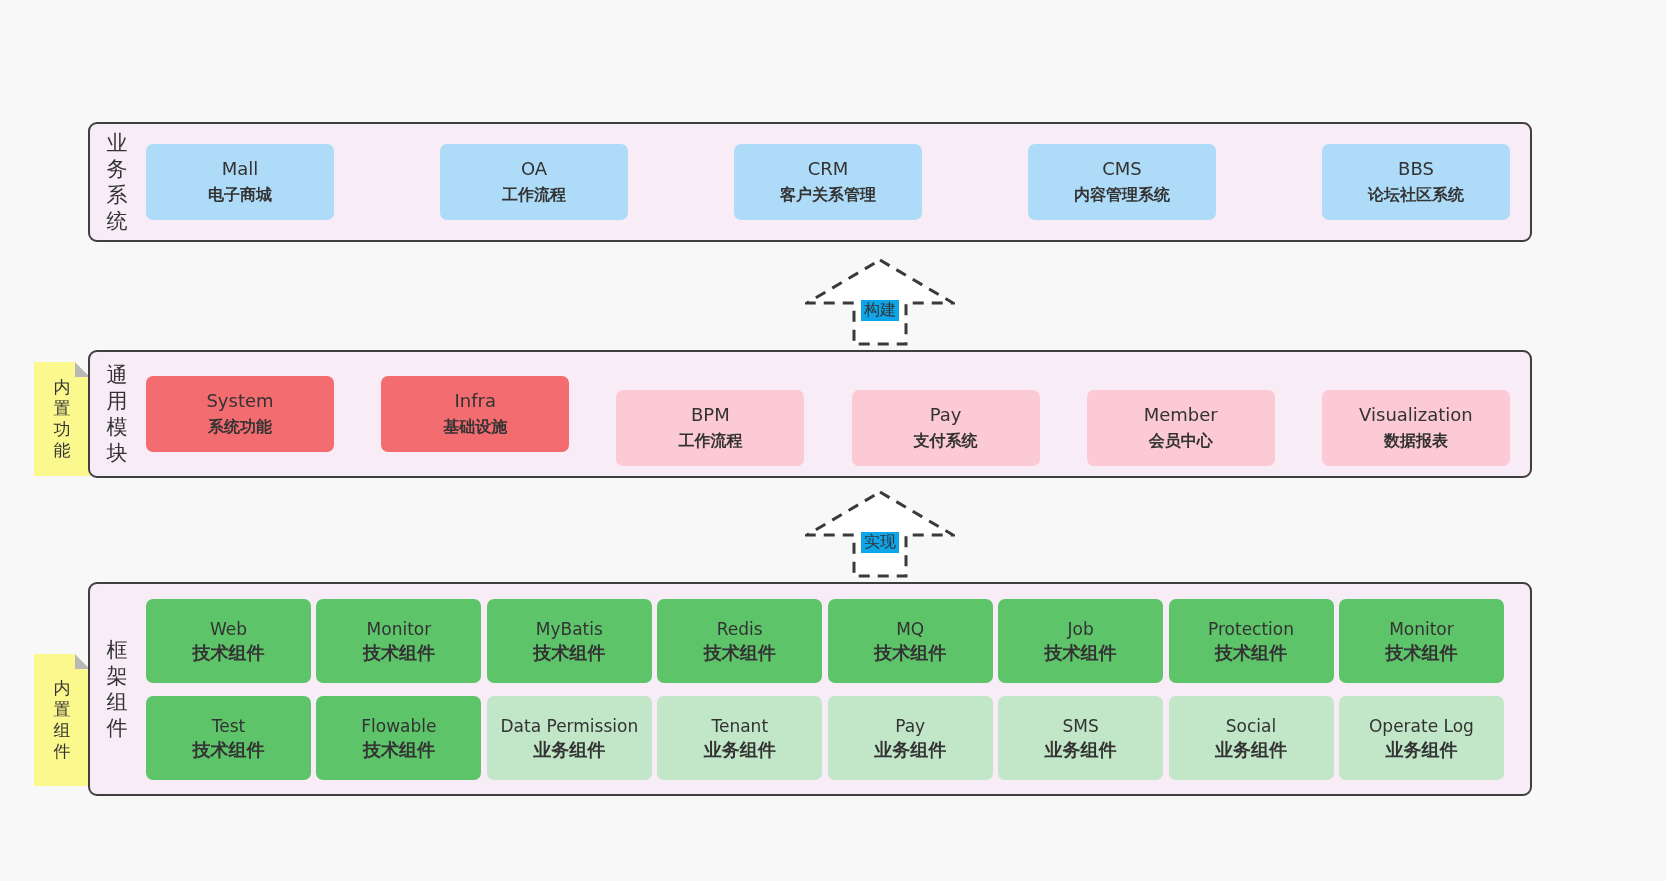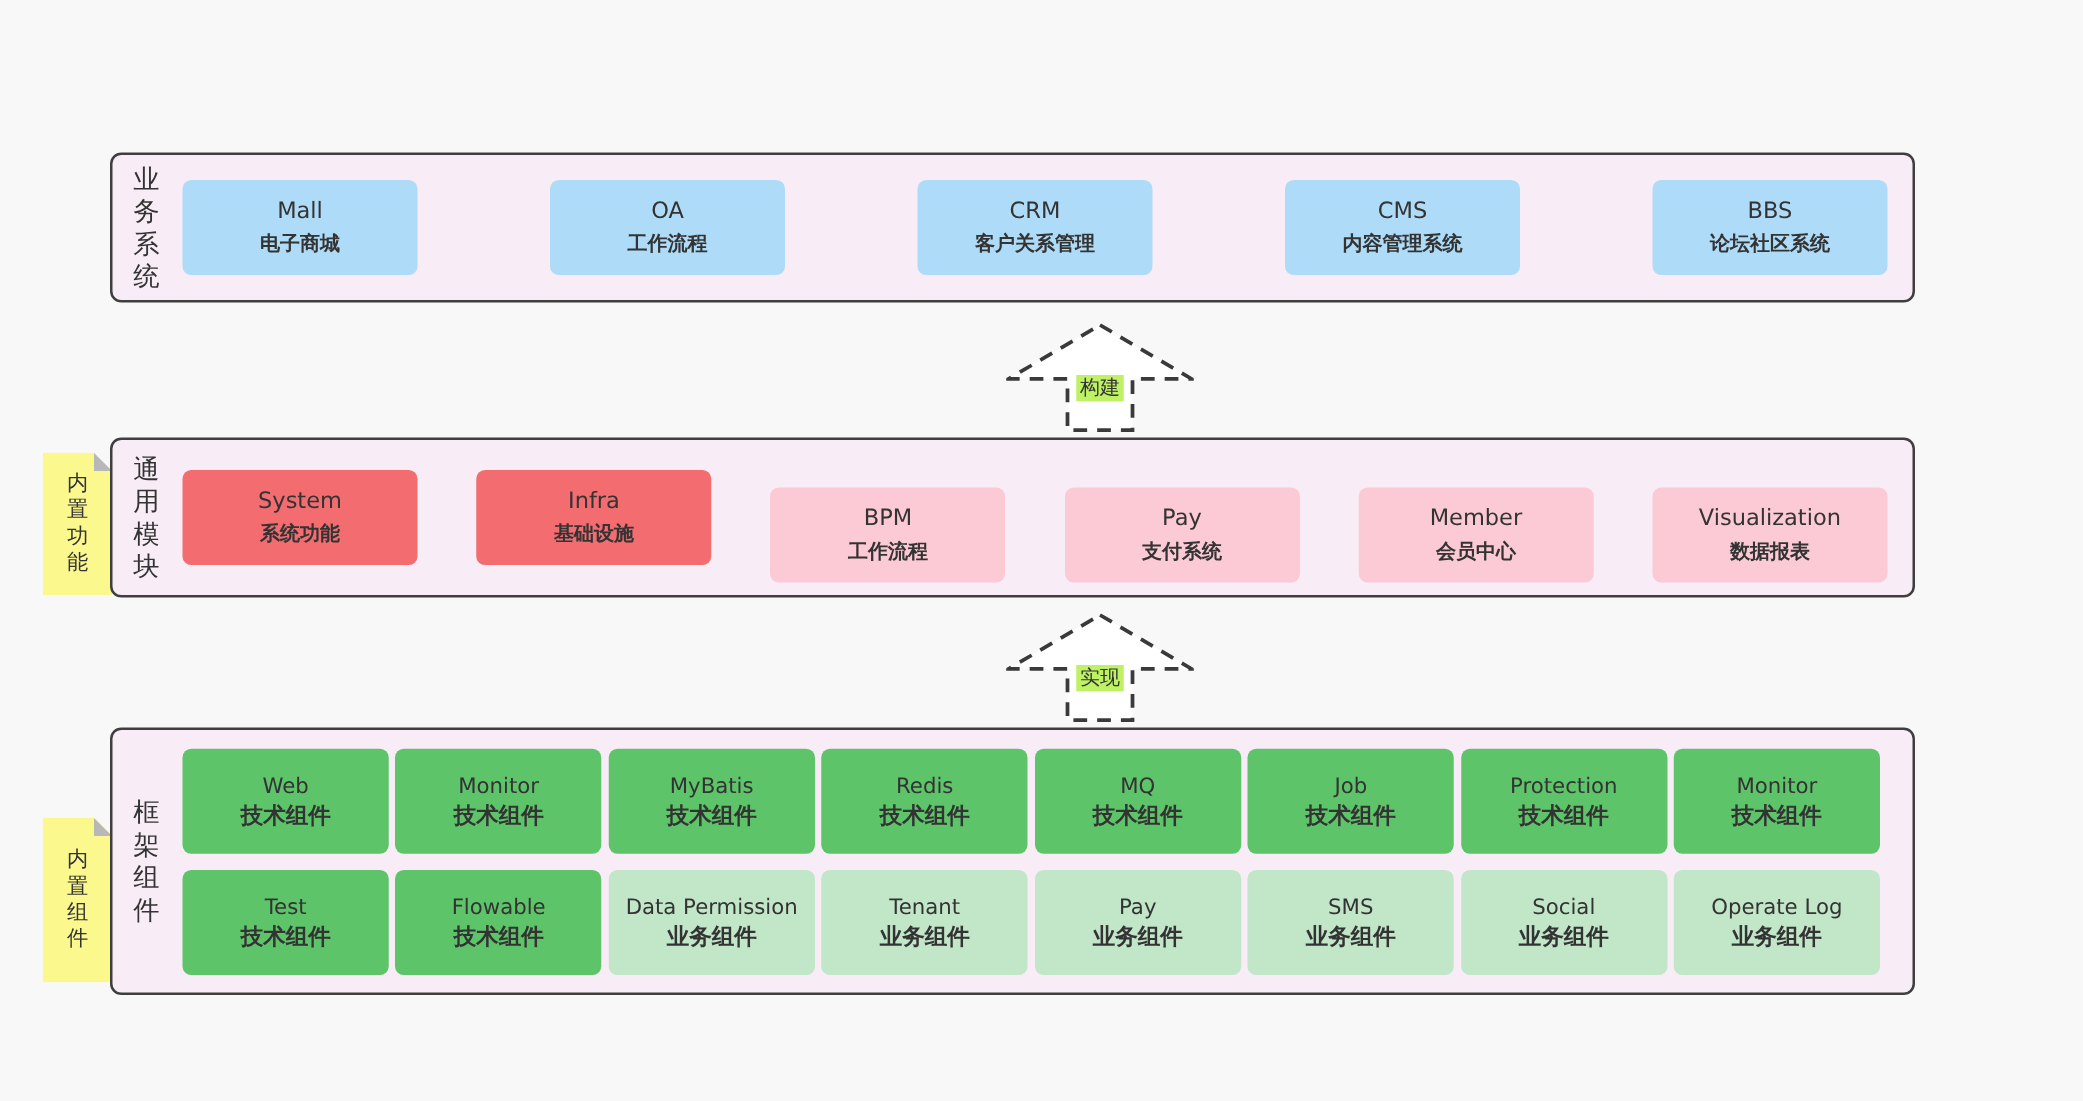--- a/index.html
+++ b/index.html
@@ -59,21 +59,21 @@
   
   .arrow{position:absolute;width:150px;height:88px;z-index:1;}
   #arrow-build{left:805px;top:258px;}
   #arrow-implement{left:805px;top:490px;}
   .arrow svg{display:block;}
   .arrow polygon{
     fill:#ffffff;stroke:#3a3a3a;stroke-width:3;stroke-dasharray:11 8;
   }
   .arrow-label{
     position:absolute;left:50%;top:42px;transform:translateX(-50%);
-    background:#bef264;padding:0 3px;font-size:16px;white-space:nowrap;
+    background:#0ea5e9;padding:0 3px;font-size:16px;white-space:nowrap;
   }
 </style>
 </head>
 <body>
 
 <div class="canvas">
 
   <div class="sticky" id="sticky-modules">
     <div class="fold"></div>
     <div class="vtext">

